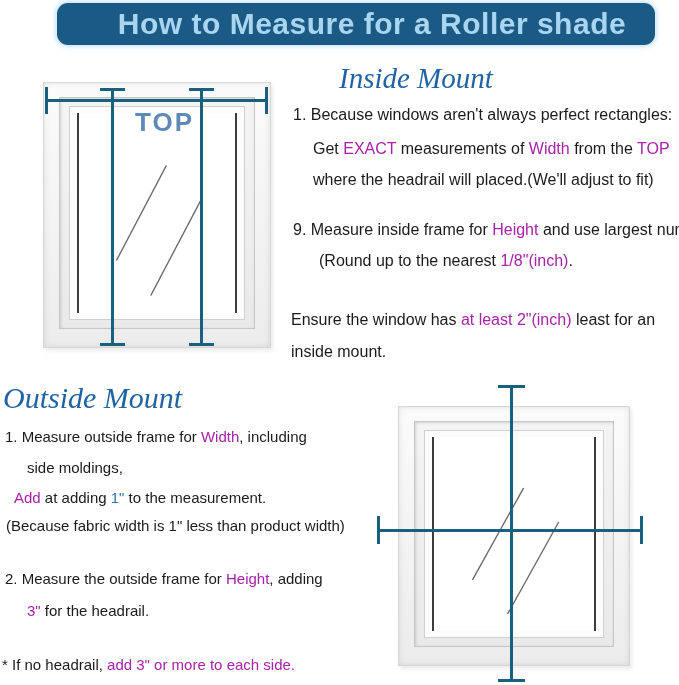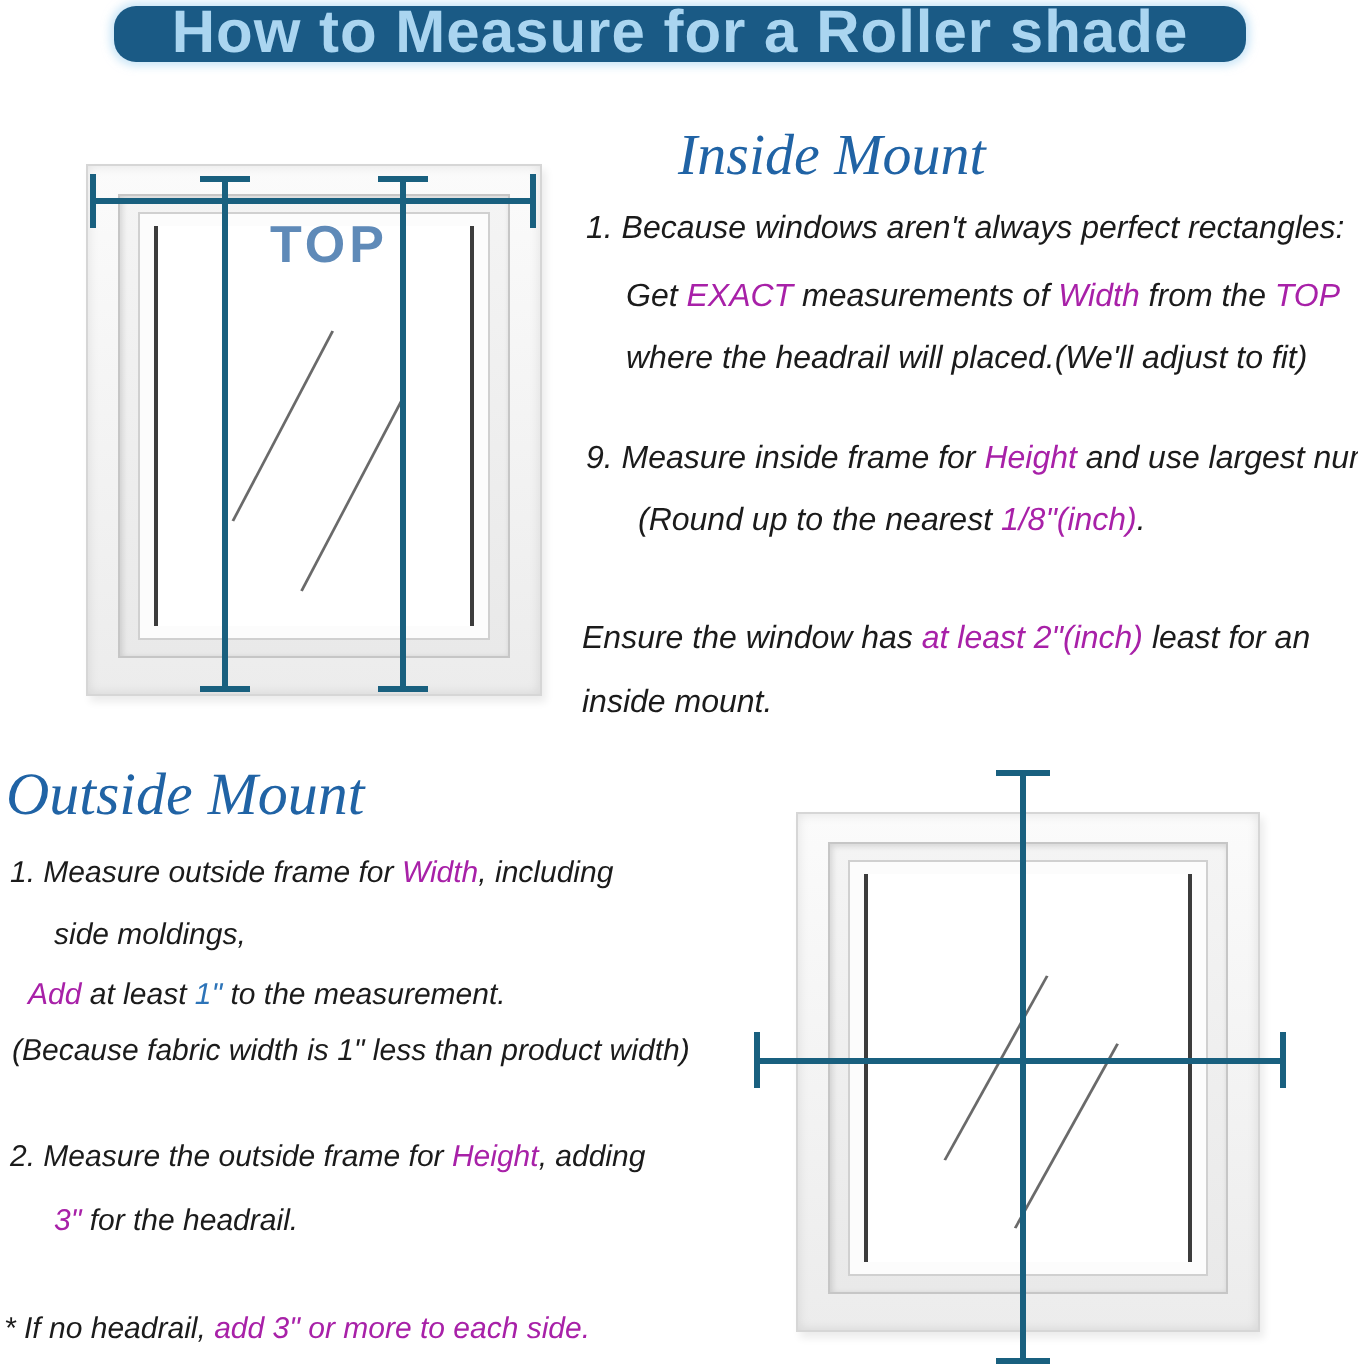--- a/index.html
+++ b/index.html
@@ -7,35 +7,36 @@
     --magenta:#a821a8; --blue-inline:#2d74b8; --text:#1b1b1b;
     --measure:#19607f; --top-label:#5f8ab8;
   }
   html,body{margin:0;padding:0;}
   body{
     width:679px;height:685px;position:relative;background:#ffffff;
     font-family:"Liberation Sans", sans-serif;color:var(--text);overflow:hidden;
   }
   
   .hdr{
-    position:absolute;left:57px;top:3px;width:566px;height:28px;
+    position:absolute;left:57px;top:3px;width:566px;height:42px;
     background:var(--header-bg);border-radius:11px;
     display:flex;align-items:center;justify-content:center;
     box-shadow:0 0 4px 2px rgba(160,210,240,.55);
+    padding-left:32px;
   }
   .hdr span{font-size:30px;font-weight:bold;color:var(--header-text);letter-spacing:.5px;}
   
   .mount-heading{
     position:absolute;font-family:"Liberation Serif", serif;font-style:italic;
     color:var(--heading-blue);white-space:nowrap;
   }
   #inside-heading{left:293px;top:62px;font-size:29px;margin-left:46px;}
   #outside-heading{left:3px;top:381px;font-size:30px;}
   
-  .il,.ol{position:absolute;white-space:nowrap;font-style:italic;}
+  .il,.ol{position:absolute;white-space:nowrap;}
   .il{font-size:16px;}
   .ol{font-size:15px;}
   .il1{left:293px;top:106px}.il2{left:313px;top:140px}.il3{left:313px;top:171px}
   .il4{left:293px;top:221px}.il5{left:319px;top:252px}
   .il6{left:291px;top:311px}.il7{left:291px;top:343px}
   .ol1{left:5px;top:428px}.ol2{left:27px;top:459px}.ol3{left:14px;top:489px}
   .ol4{left:6px;top:517px}.ol5{left:5px;top:570px}.ol6{left:27px;top:602px}
   .ol7{left:2px;top:656px}
   .seg-black{color:var(--text)} .seg-magenta{color:var(--magenta)} .seg-blue{color:var(--blue-inline)}
   
@@ -106,21 +107,21 @@
 <div class="il il2"><span class="seg-black">Get </span><span class="seg-magenta">EXACT</span><span class="seg-black"> measurements of </span><span class="seg-magenta">Width</span><span class="seg-black"> from the </span><span class="seg-magenta">TOP</span></div>
 <div class="il il3"><span class="seg-black">where the headrail will placed.(We'll adjust to fit)</span></div>
 <div class="il il4"><span class="seg-black">9. Measure inside frame for </span><span class="seg-magenta">Height</span><span class="seg-black"> and use largest number</span></div>
 <div class="il il5"><span class="seg-black">(Round up to the nearest </span><span class="seg-magenta">1/8"(inch)</span><span class="seg-black">.</span></div>
 <div class="il il6"><span class="seg-black">Ensure the window has </span><span class="seg-magenta">at least 2"(inch)</span><span class="seg-black"> least for an</span></div>
 <div class="il il7"><span class="seg-black">inside mount.</span></div>
 
 <div class="mount-heading" id="outside-heading">Outside Mount</div>
 <div class="ol ol1"><span class="seg-black">1. Measure outside frame for </span><span class="seg-magenta">Width</span><span class="seg-black">, including</span></div>
 <div class="ol ol2"><span class="seg-black">side moldings,</span></div>
-<div class="ol ol3"><span class="seg-magenta">Add</span><span class="seg-black"> at least </span><span class="seg-blue">1"</span><span class="seg-black"> to the measurement.</span></div>
+<div class="ol ol3"><span class="seg-magenta">Add</span><span class="seg-black"> at adding </span><span class="seg-blue">1"</span><span class="seg-black"> to the measurement.</span></div>
 <div class="ol ol4"><span class="seg-black">(Because fabric width is 1" less than product width)</span></div>
 <div class="ol ol5"><span class="seg-black">2. Measure the outside frame for </span><span class="seg-magenta">Height</span><span class="seg-black">, adding</span></div>
 <div class="ol ol6"><span class="seg-magenta">3"</span><span class="seg-black">  for the headrail.</span></div>
 <div class="ol ol7"><span class="seg-black">* If no headrail, </span><span class="seg-magenta">add 3" or more to each side.</span></div>
 
 <div class="window" id="win2">
   <div class="frame2">
     <div class="sash">
       <div class="glass">
         <svg viewBox="0 0 100 160" preserveAspectRatio="none">

